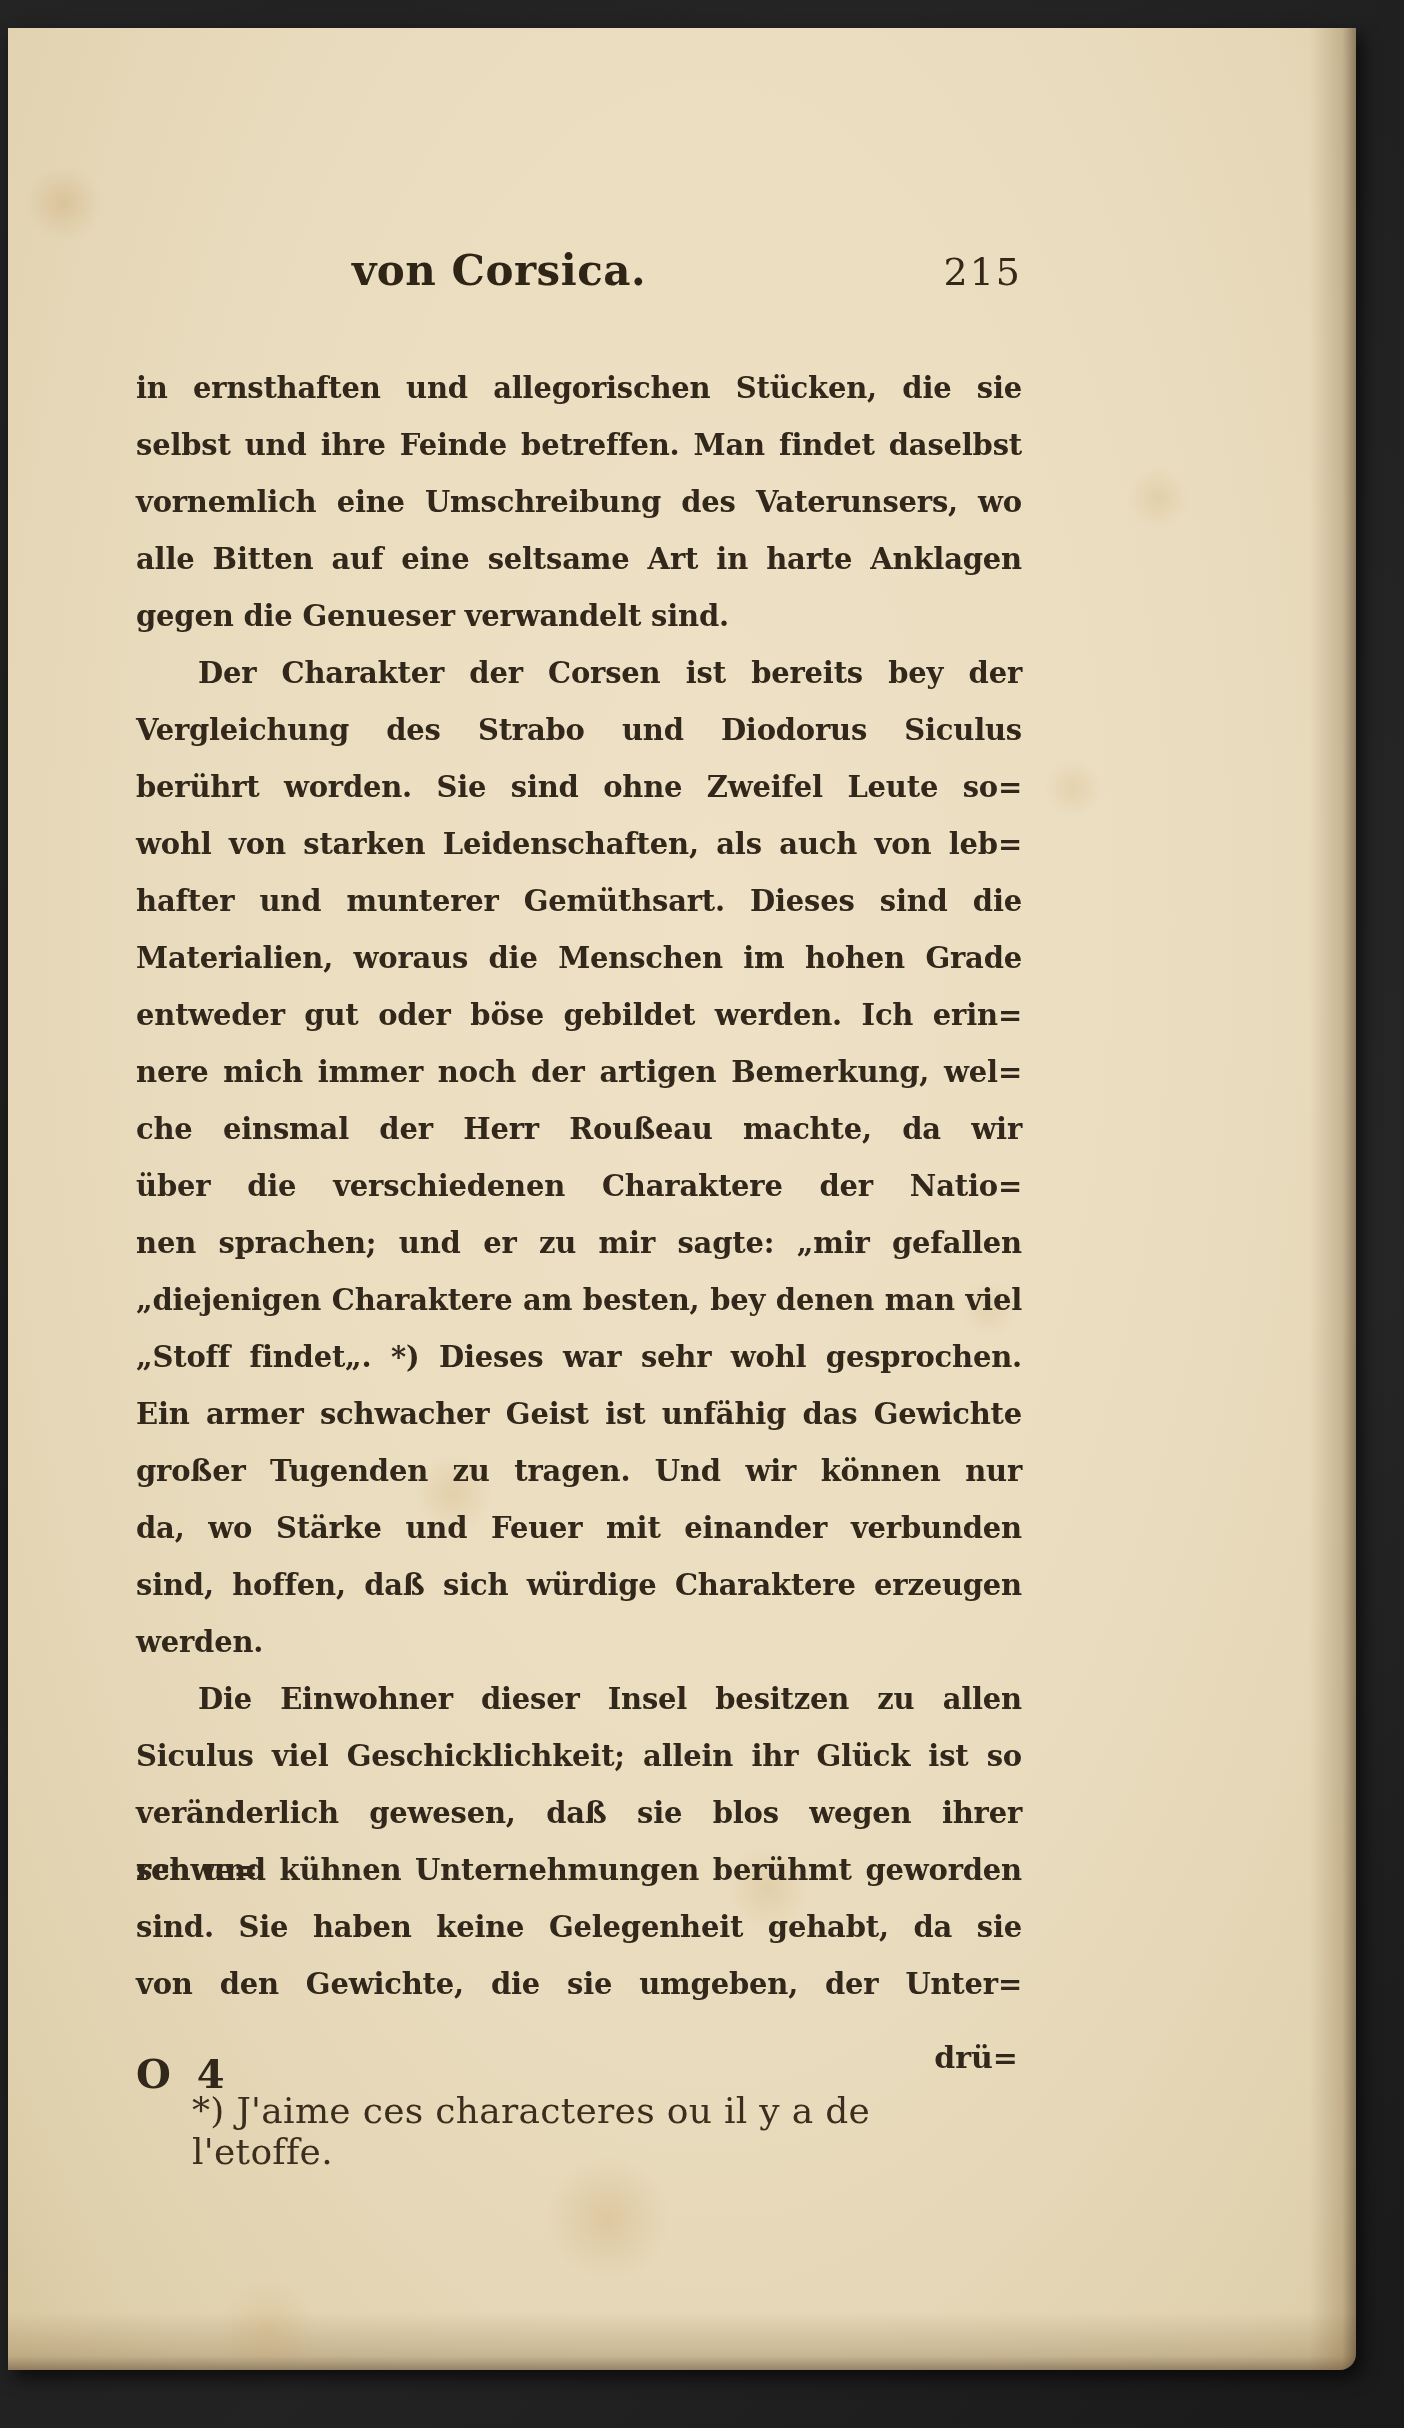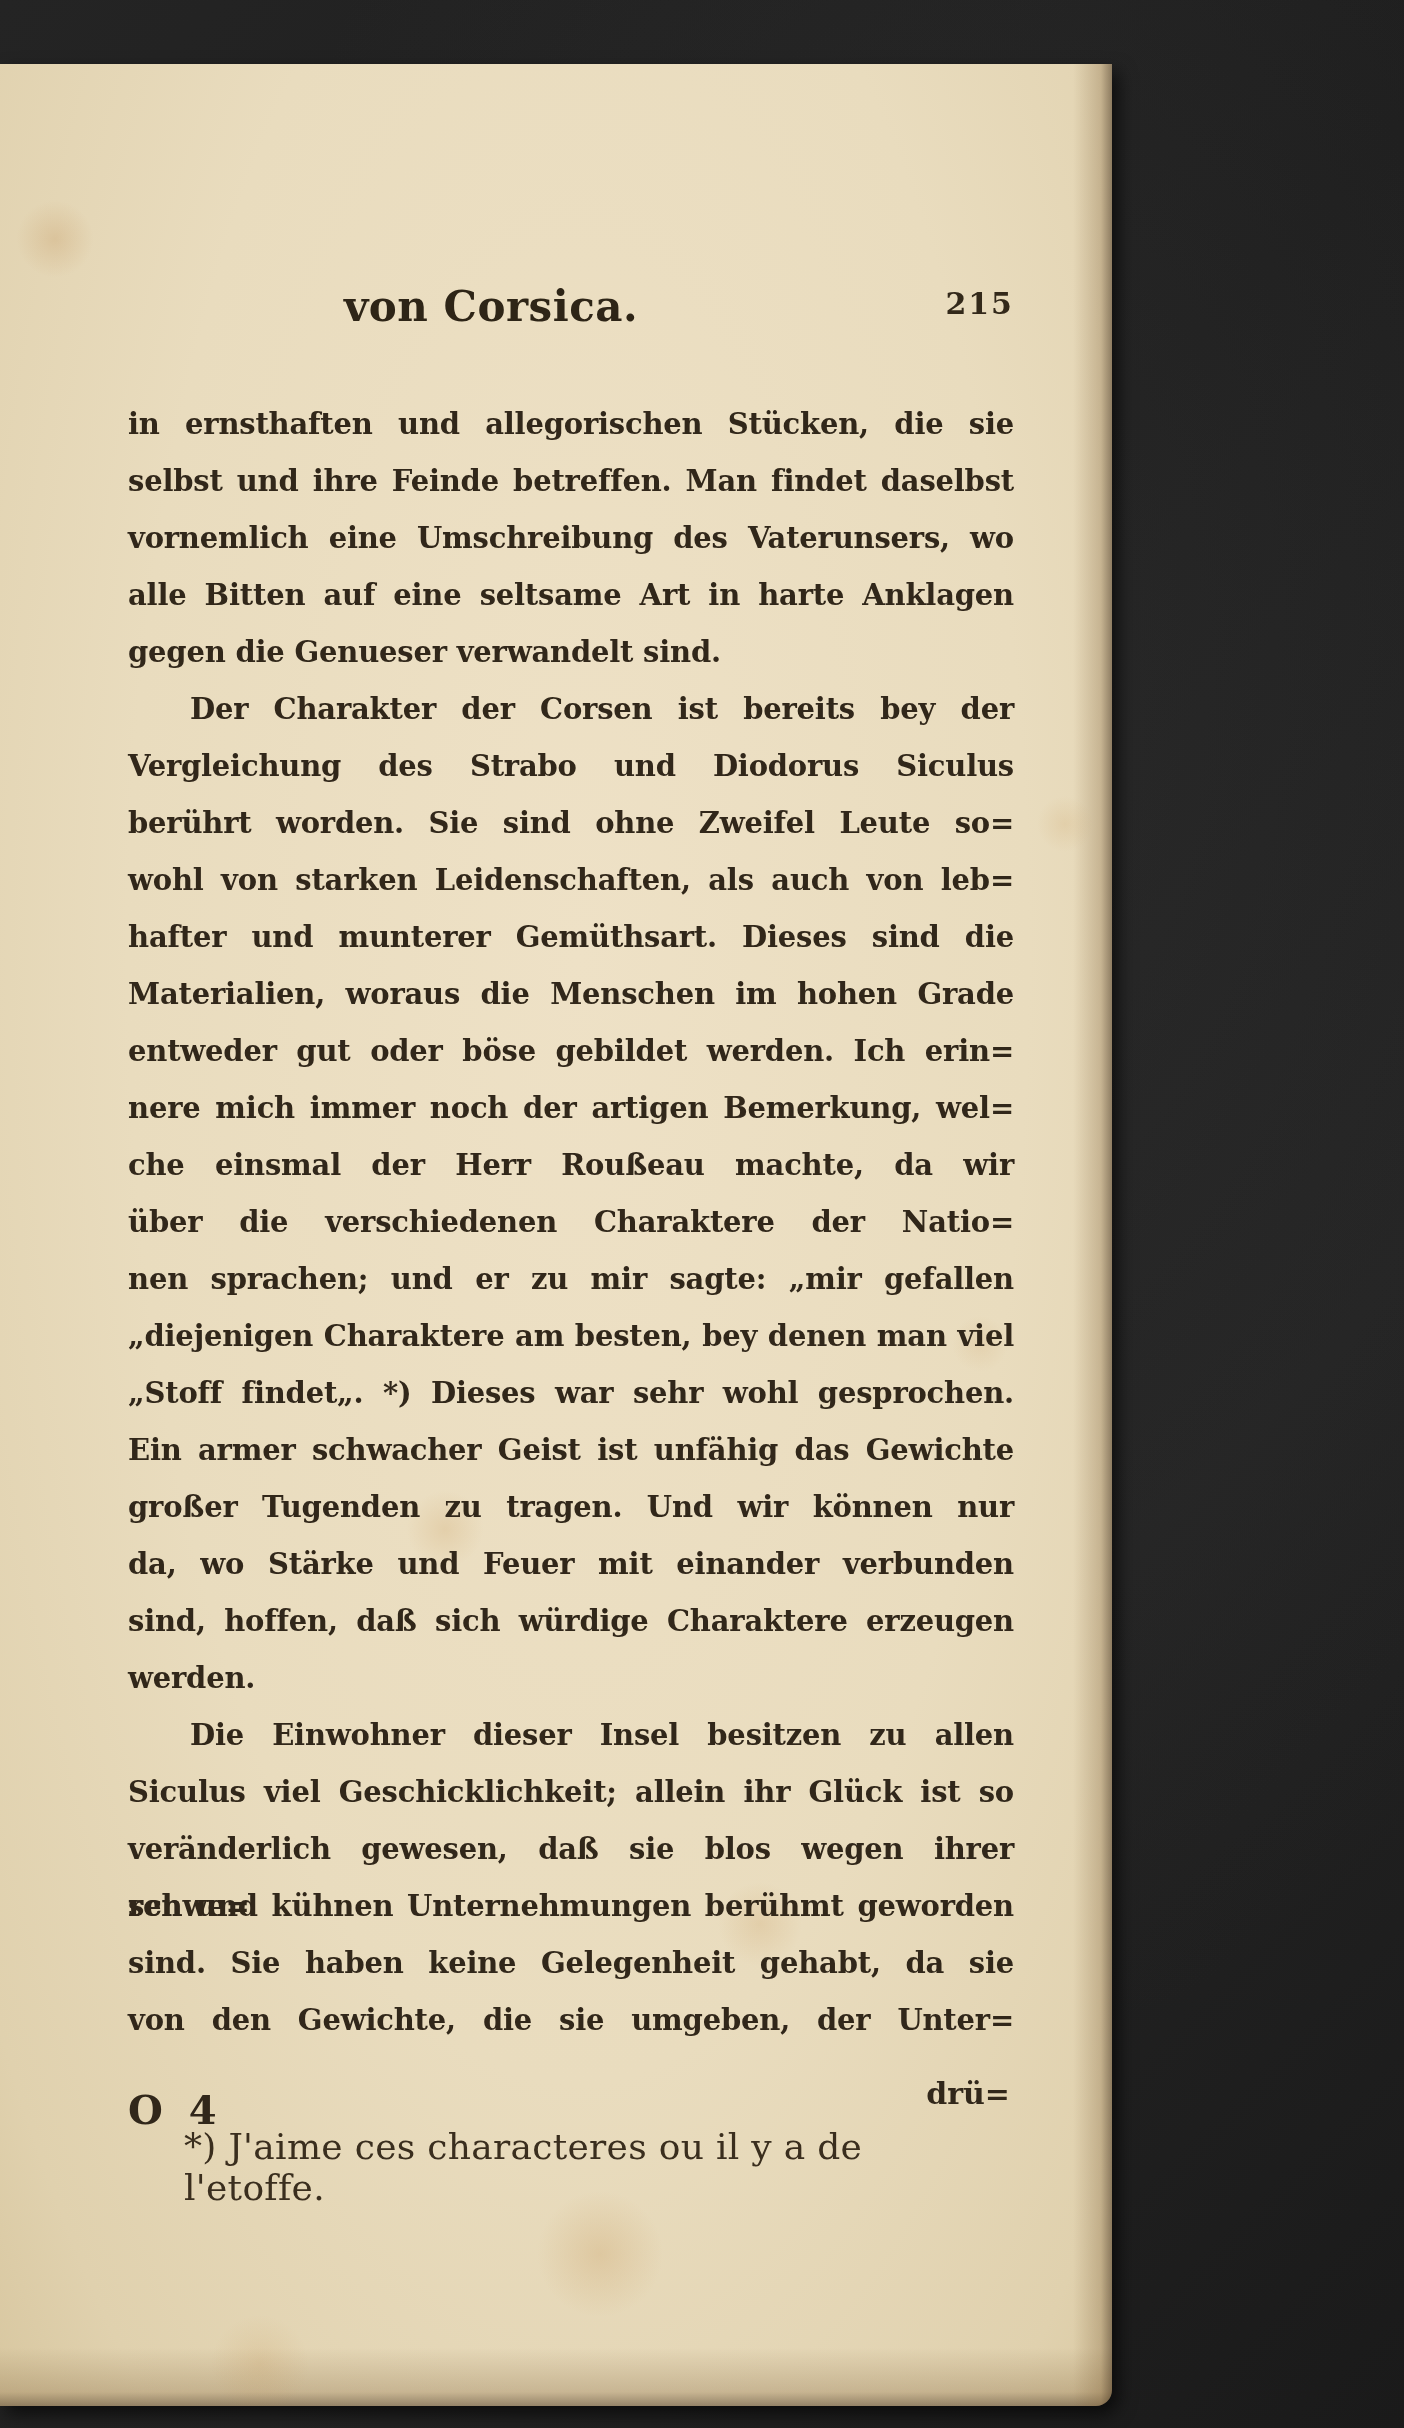--- a/index.html
+++ b/index.html
@@ -5,44 +5,43 @@
   html,body{margin:0;padding:0;background:#161616;}
   .stage{
     position:relative;width:1404px;height:2428px;overflow:hidden;
     font-family:"DejaVu Serif", serif;
     background:
       radial-gradient(ellipse at 70% 30%, rgba(70,70,70,.25) 0%, rgba(0,0,0,0) 55%),
       linear-gradient(135deg,#242424 0%,#1d1d1d 40%,#232323 70%,#1a1a1a 100%);
   }
   
   .paper{
-    position:absolute;left:0;top:28px;width:1112px;height:2342px;
+    position:absolute;left:8px;top:28px;width:1348px;height:2342px;
     border-bottom-right-radius:16px;
     background:
       radial-gradient(circle 90px at 600px 2190px, rgba(196,148,84,.25) 0%, rgba(196,148,84,0) 70%),
       radial-gradient(circle 60px at 760px 1860px, rgba(196,148,84,.20) 0%, rgba(196,148,84,0) 70%),
       radial-gradient(circle 55px at 445px 1465px, rgba(200,155,90,.22) 0%, rgba(200,155,90,0) 70%),
       radial-gradient(circle 45px at 1150px 470px, rgba(200,155,90,.20) 0%, rgba(200,155,90,0) 70%),
       radial-gradient(circle 40px at 1065px 760px, rgba(200,155,90,.18) 0%, rgba(200,155,90,0) 70%),
       radial-gradient(circle 55px at 55px 175px, rgba(190,140,80,.25) 0%, rgba(190,140,80,0) 70%),
       radial-gradient(circle 70px at 260px 2300px, rgba(196,148,84,.18) 0%, rgba(196,148,84,0) 70%),
       radial-gradient(circle 40px at 980px 1280px, rgba(196,148,84,.15) 0%, rgba(196,148,84,0) 70%),
       linear-gradient(to right, rgba(0,0,0,0) 96.5%, rgba(125,95,55,.30) 99%, rgba(70,50,28,.55) 100%),
       linear-gradient(to bottom, rgba(0,0,0,0) 97.5%, rgba(125,95,55,.28) 99.4%, rgba(70,50,28,.5) 100%),
       radial-gradient(ellipse at 52% 38%, #eee1c6 0%, #e9dcbe 55%, #e0d1ae 88%, #d8c7a0 100%);
     box-shadow: 6px 8px 18px rgba(0,0,0,.65);
-    margin-top: 36px;
   }
   .running-head{position:absolute;top:218px;left:128px;width:886px;height:60px;}
   .head-title{
     position:absolute;left:0;right:160px;text-align:center;
     font-size:42px;font-weight:700;color:#2e2517;letter-spacing:.5px;
   }
   .page-num{
-    position:absolute;right:0;top:4px;font-size:30px;font-weight:700;color:#33291a;letter-spacing:2px;
+    position:absolute;right:0;top:4px;font-size:38px;font-weight:400;color:#33291a;letter-spacing:2px;
   }
   .body-text{
     position:absolute;top:332px;left:128px;width:886px;color:#31271a;
     font-size:29px;font-weight:700;letter-spacing:-0.2px;
   }
   .line{
     height:57px;line-height:57px;
     text-align:justify;text-align-last:justify;
     white-space:normal;overflow:visible;
   }

